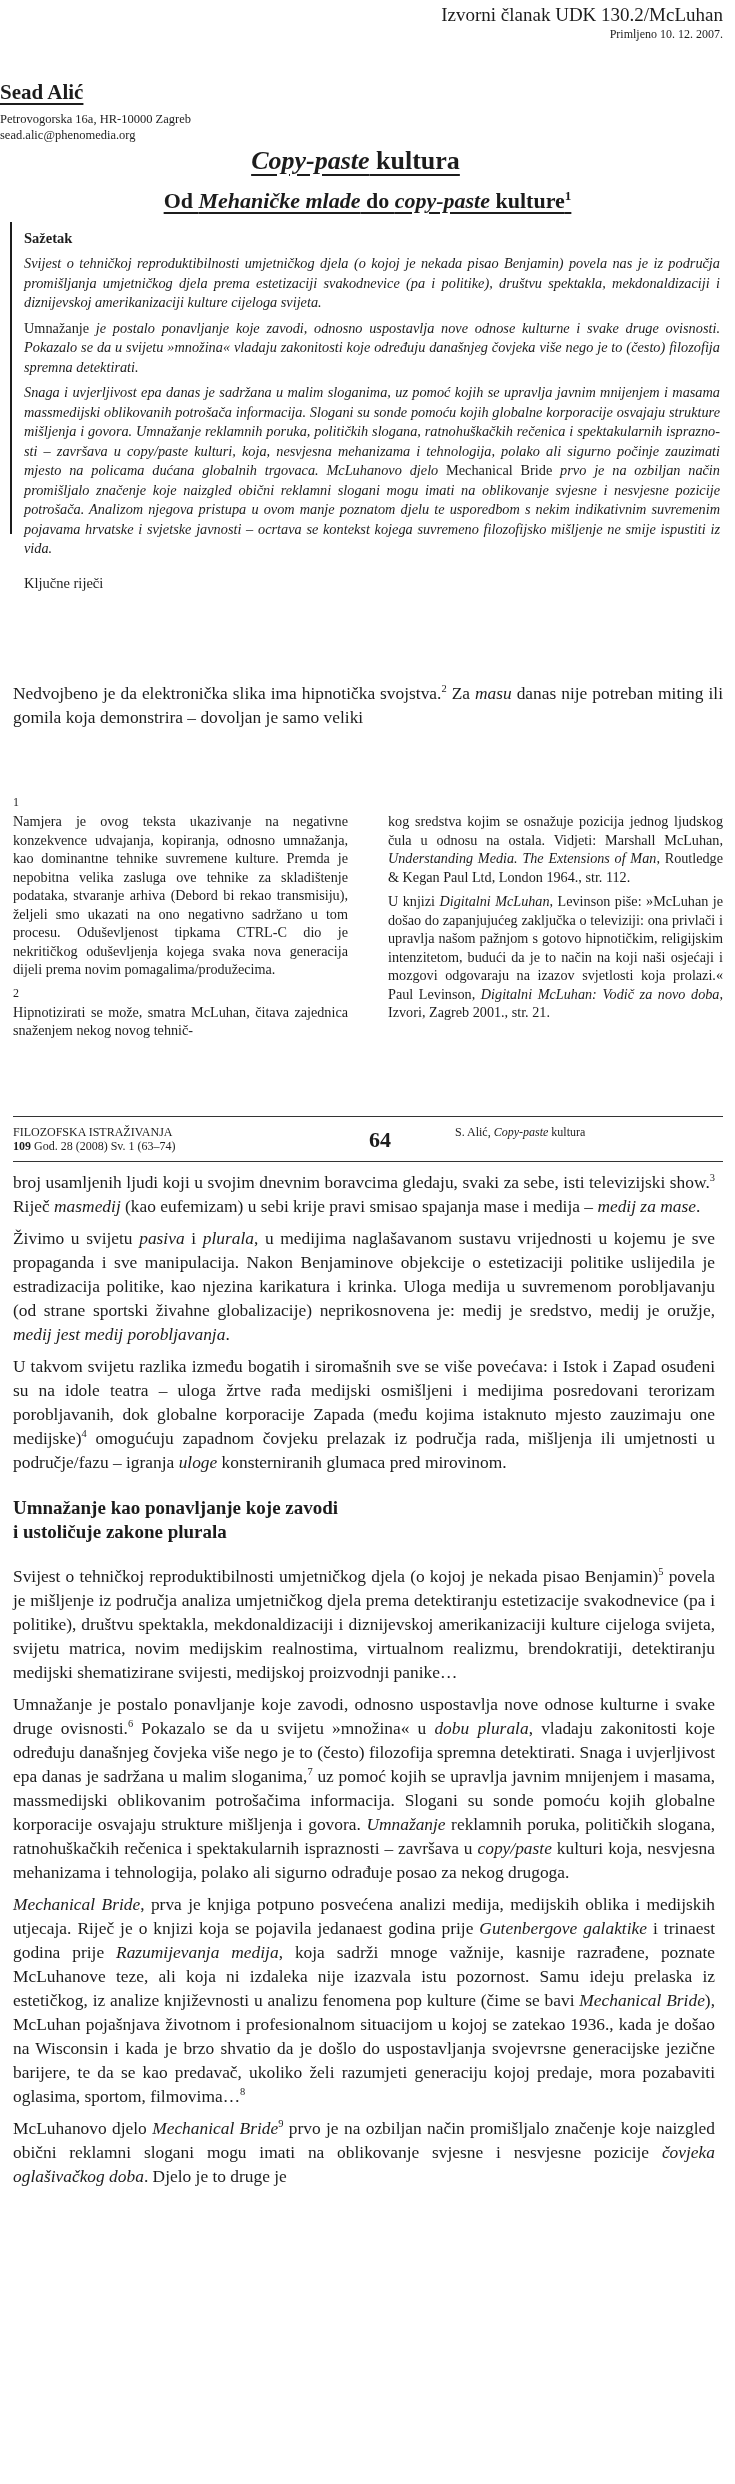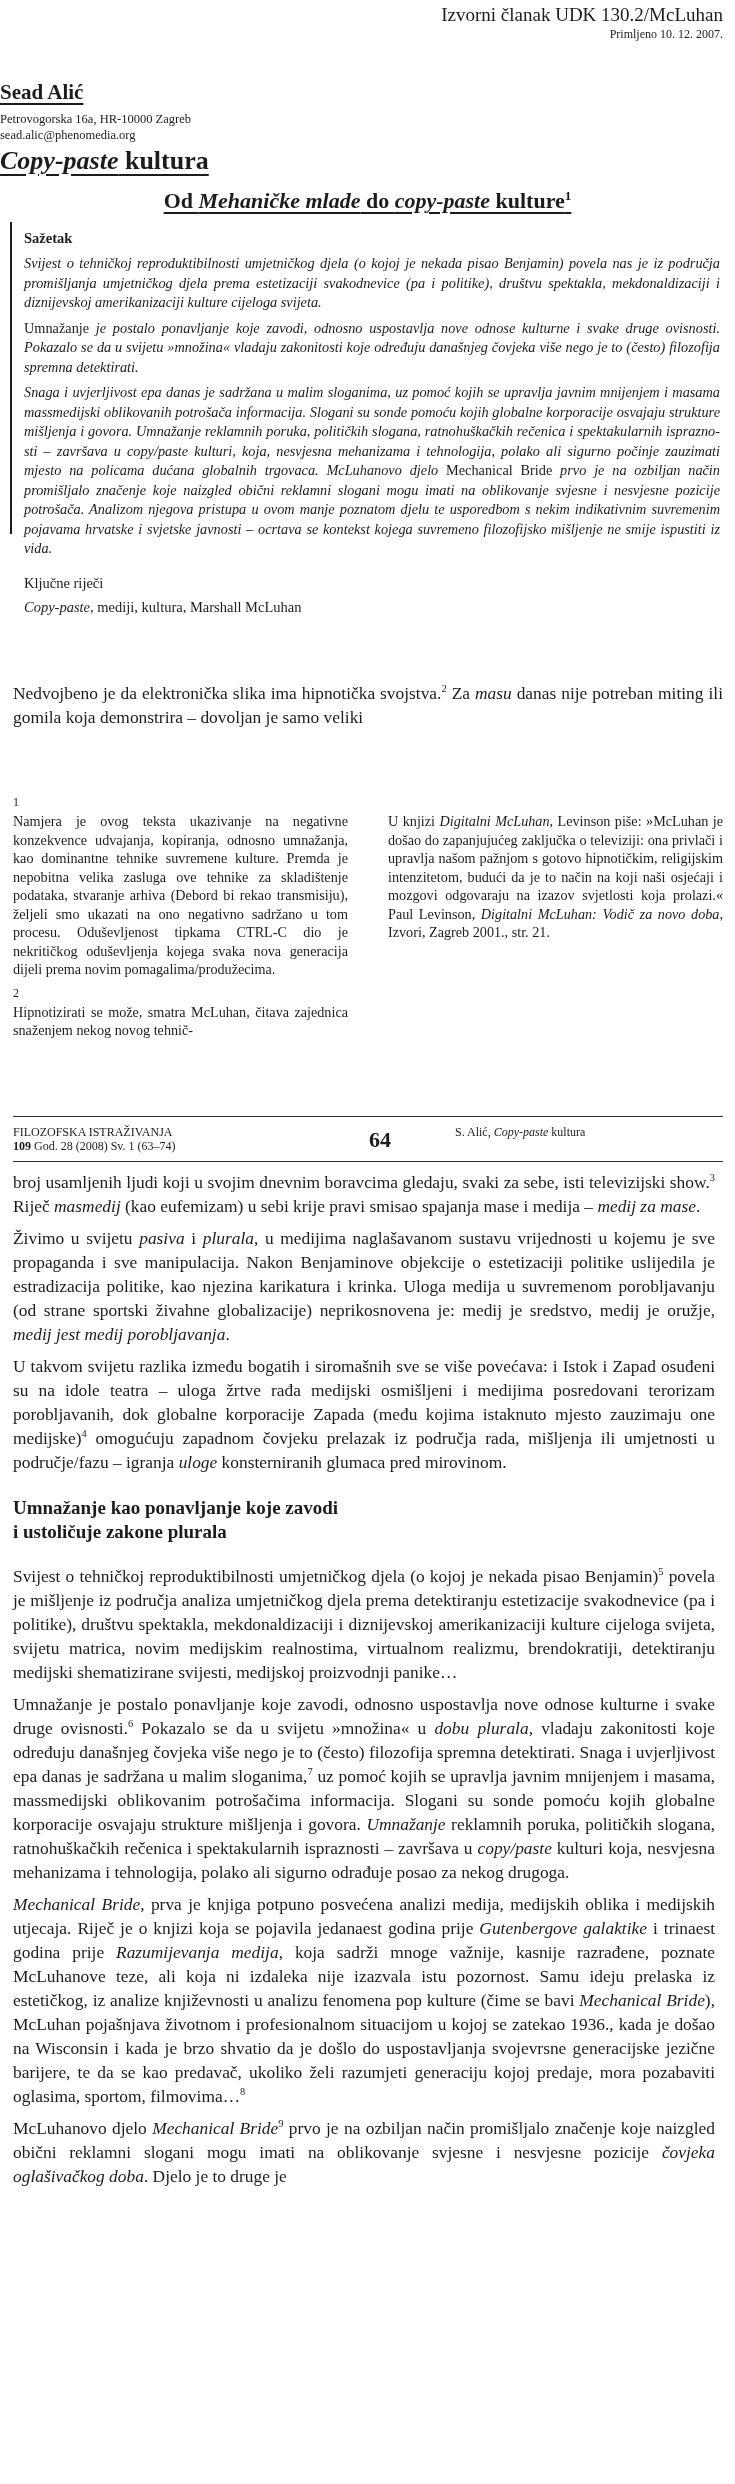--- a/index.html
+++ b/index.html
@@ -13,21 +13,21 @@
   }
   .page { position: absolute; left: 0; top: 0; width: 735px; }
   .hdr-right {
     position: absolute; right: 12px; top: 4px; text-align: right;
   }
   .hdr-type { font-size: 19px; line-height: 22px; }
   .hdr-received { font-size: 12px; line-height: 16px; }
   .author-block { position: absolute; left: 0; width: 735px; top: 80px; }
   .author-name { font-size: 21px; font-weight: bold; text-decoration: underline; text-underline-offset: 4px; display: inline-block; }
   .author-addr { font-size: 12.5px; line-height: 16px; margin-top: 6px; }
-  .title { position: absolute; top: 146px; left: 0; width: 711px; font-size: 26px; font-weight: bold; text-decoration: underline; text-underline-offset: 5px; }
+  .title { position: absolute; top: 146px; left: 0; width: 711px; text-align: center; font-size: 26px; font-weight: bold; text-decoration: underline; text-underline-offset: 5px; }
   .subtitle { position: absolute; top: 188px; left: 0; width: 735px; text-align: center; font-size: 22px; font-weight: bold; text-decoration: underline; text-underline-offset: 4px; }
   sup { font-size: 0.6em; vertical-align: super; line-height: 0; }
   .abstract {
     position: absolute; top: 222px; left: 10px; width: 712px;
     border-left: 2px solid #1c1c1c;
     padding-left: 12px; padding-right: 2px;
     box-sizing: border-box;
     height: 312px;
   }
   .abs-heading { font-weight: bold; font-size: 14.5px; margin-top: 6px; line-height: 20px; }
@@ -72,33 +72,33 @@
   <div class="title"><i>Copy-paste</i><span> kultura</span></div>
 
   <div class="subtitle"><span>Od </span><i>Mehaničke mlade</i><span> do </span><i>copy-paste</i><span> kulture</span><sup>1</sup></div>
 
   <div class="abstract">
     <div class="abs-heading">Sažetak</div>
     <p class="abs-para">Svijest o tehničkoj reproduktibilnosti umjetničkog djela (o kojoj je nekada pisao Benjamin) povela nas je iz područja promišljanja umjetničkog djela prema estetizaciji svakodnevice (pa i politike), društvu spektakla, mekdonaldizaciji i diznijevskoj amerikanizaciji kulture cijeloga svijeta.</p>
     <p class="abs-para"><span class="roman">Umnažanje</span><span> je postalo ponavljanje koje zavodi, odnosno uspostavlja nove odnose kulturne i svake druge ovisnosti. Pokazalo se da u svijetu »množina« vladaju zakonitosti koje određuju današnjeg čovjeka više nego je to (često) filozofija spremna detektirati.</span></p>
     <p class="abs-para"><span>Snaga i uvjerljivost epa danas je sadržana u malim sloganima, uz pomoć kojih se upravlja javnim mnijenjem i masama massmedijski oblikovanih potrošača informacija. Slogani su sonde pomoću kojih globalne korporacije osvajaju strukture mišljenja i govora. Umnažanje reklamnih poruka, političkih slogana, ratnohuškačkih rečenica i spektakularnih isprazno­sti – završava u copy/paste kulturi, koja, nesvjesna mehanizama i tehnologija, polako ali sigurno počinje zauzimati mjesto na policama dućana globalnih trgovaca. McLuhanovo djelo </span><span class="roman">Mechanical Bride</span><span> prvo je na ozbiljan način promišljalo značenje koje naizgled obični reklamni slogani mogu imati na oblikovanje svjesne i nesvjesne pozicije potrošača. Analizom njegova pristupa u ovom manje poznatom djelu te usporedbom s nekim indikativnim suvremenim pojavama hrvatske i svjetske javnosti – ocrtava se kontekst kojega suvremeno filozofijsko mišljenje ne smije ispustiti iz vida.</span></p>
     <div class="abs-kw-heading">Ključne riječi</div>
-    <div class="abs-kw"><i>Copy-paste</i><span>, mediji, kultura, Marshall McLuhan</span></div>
   </div>
 
   <div class="intro body-text"><span>Nedvojbeno je da elektronička slika ima hipnotička svojstva.</span><sup>2</sup><span> Za </span><i>masu</i><span> danas nije potreban miting ili gomila koja demonstrira – dovoljan je samo veliki</span></div>
 
   <div class="fn-cols">
     <div class="fn-col">
       <div class="fn-num">1</div>
       <p class="fn-text">Namjera je ovog teksta ukazivanje na negativne konzekvence udvajanja, kopiranja, odnosno umnažanja, kao dominantne tehnike suvremene kulture. Premda je nepobitna velika zasluga ove tehnike za skladištenje podataka, stvaranje arhiva (Debord bi rekao transmisiju), željeli smo ukazati na ono negativno sadržano u tom procesu. Oduševljenost tipkama CTRL-C dio je nekritičkog oduševljenja kojega svaka nova generacija dijeli prema novim pomagalima/produžecima.</p>
       <div class="fn-num">2</div>
       <p class="fn-text">Hipnotizirati se može, smatra McLuhan, čitava zajednica snaženjem nekog novog tehnič-</p>
     </div>
     <div class="fn-col fn-col-right">
+      <p class="fn-text"><span>kog sredstva kojim se osnažuje pozicija jednog ljudskog čula u odnosu na ostala. Vidjeti: Marshall McLuhan, </span><i>Understanding Media. The Extensions of Man</i><span>, Routledge &amp; Kegan Paul Ltd, London 1964., str. 112.</span></p>
       <p class="fn-text"><span>U knjizi </span><i>Digitalni McLuhan</i><span>, Levinson piše: »McLuhan je došao do zapanjujućeg zaključka o televiziji: ona privlači i upravlja našom pažnjom s gotovo hipnotičkim, religijskim intenzitetom, budući da je to način na koji naši osjećaji i mozgovi odgovaraju na izazov svjetlosti koja prolazi.« Paul Levinson, </span><i>Digitalni McLuhan: Vodič za novo doba</i><span>, Izvori, Zagreb 2001., str. 21.</span></p>
     </div>
   </div>
 
   <div class="rule" style="top:1116px"></div>
 
   <div class="footer">
     <div class="footer-journal">
       <div>FILOZOFSKA ISTRAŽIVANJA</div>
       <div><b>109</b><span> God. 28 (2008) Sv. 1 (63–74)</span></div>

